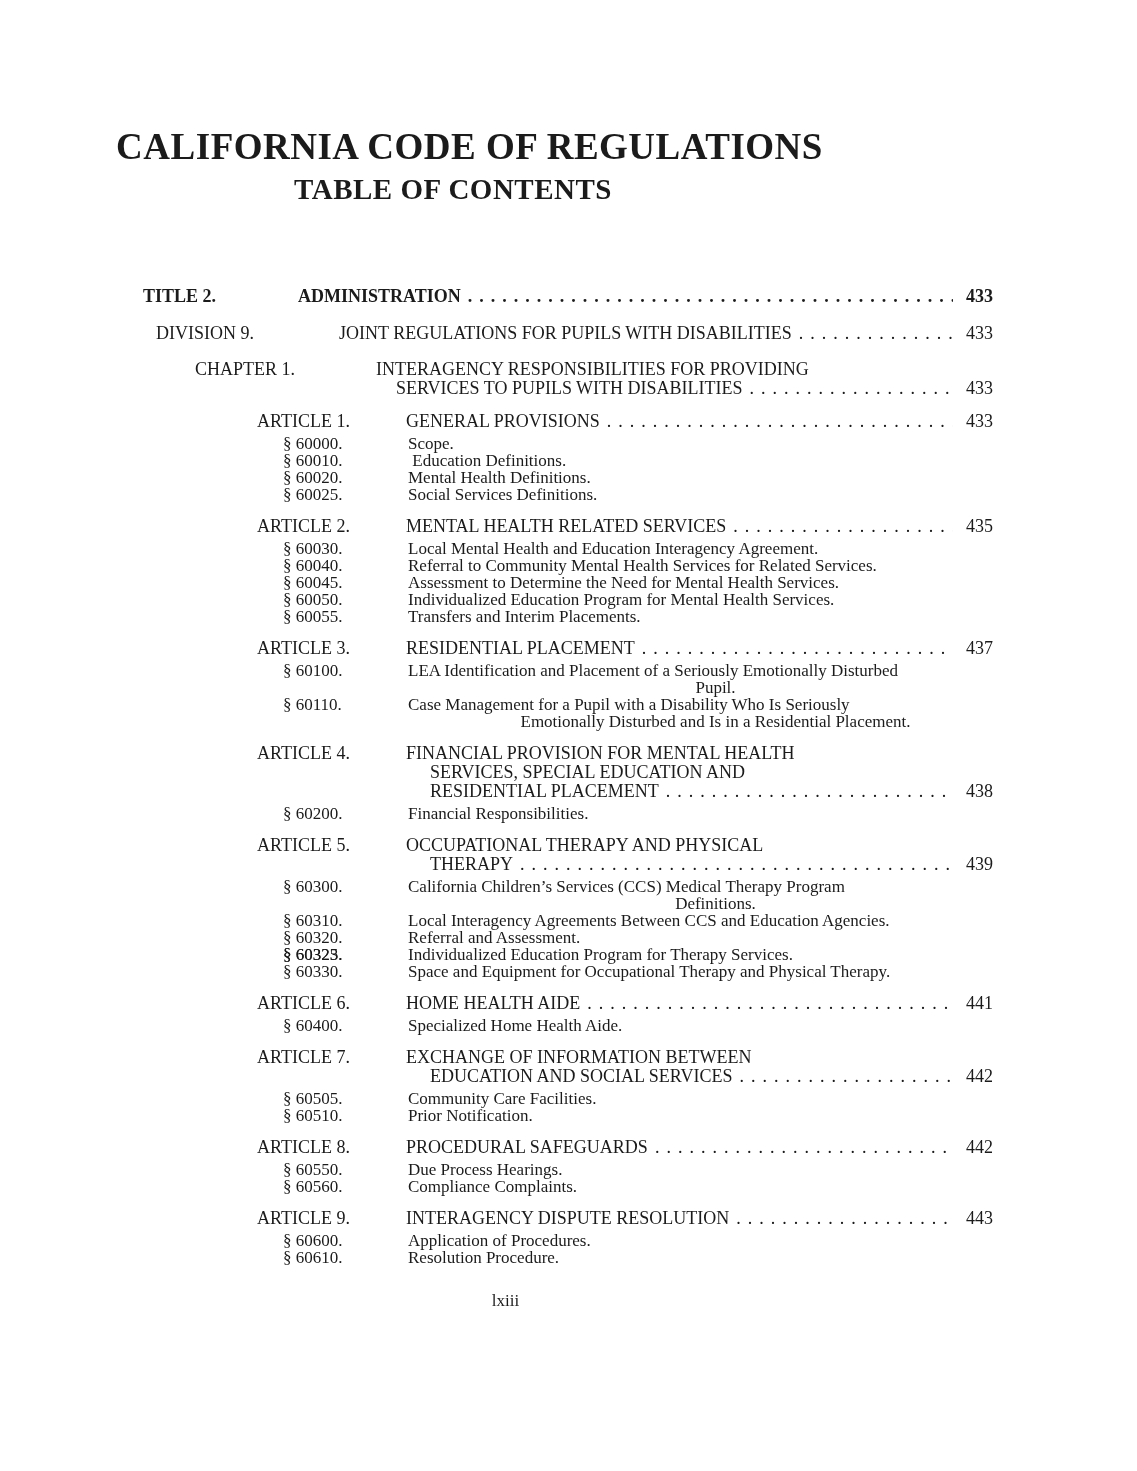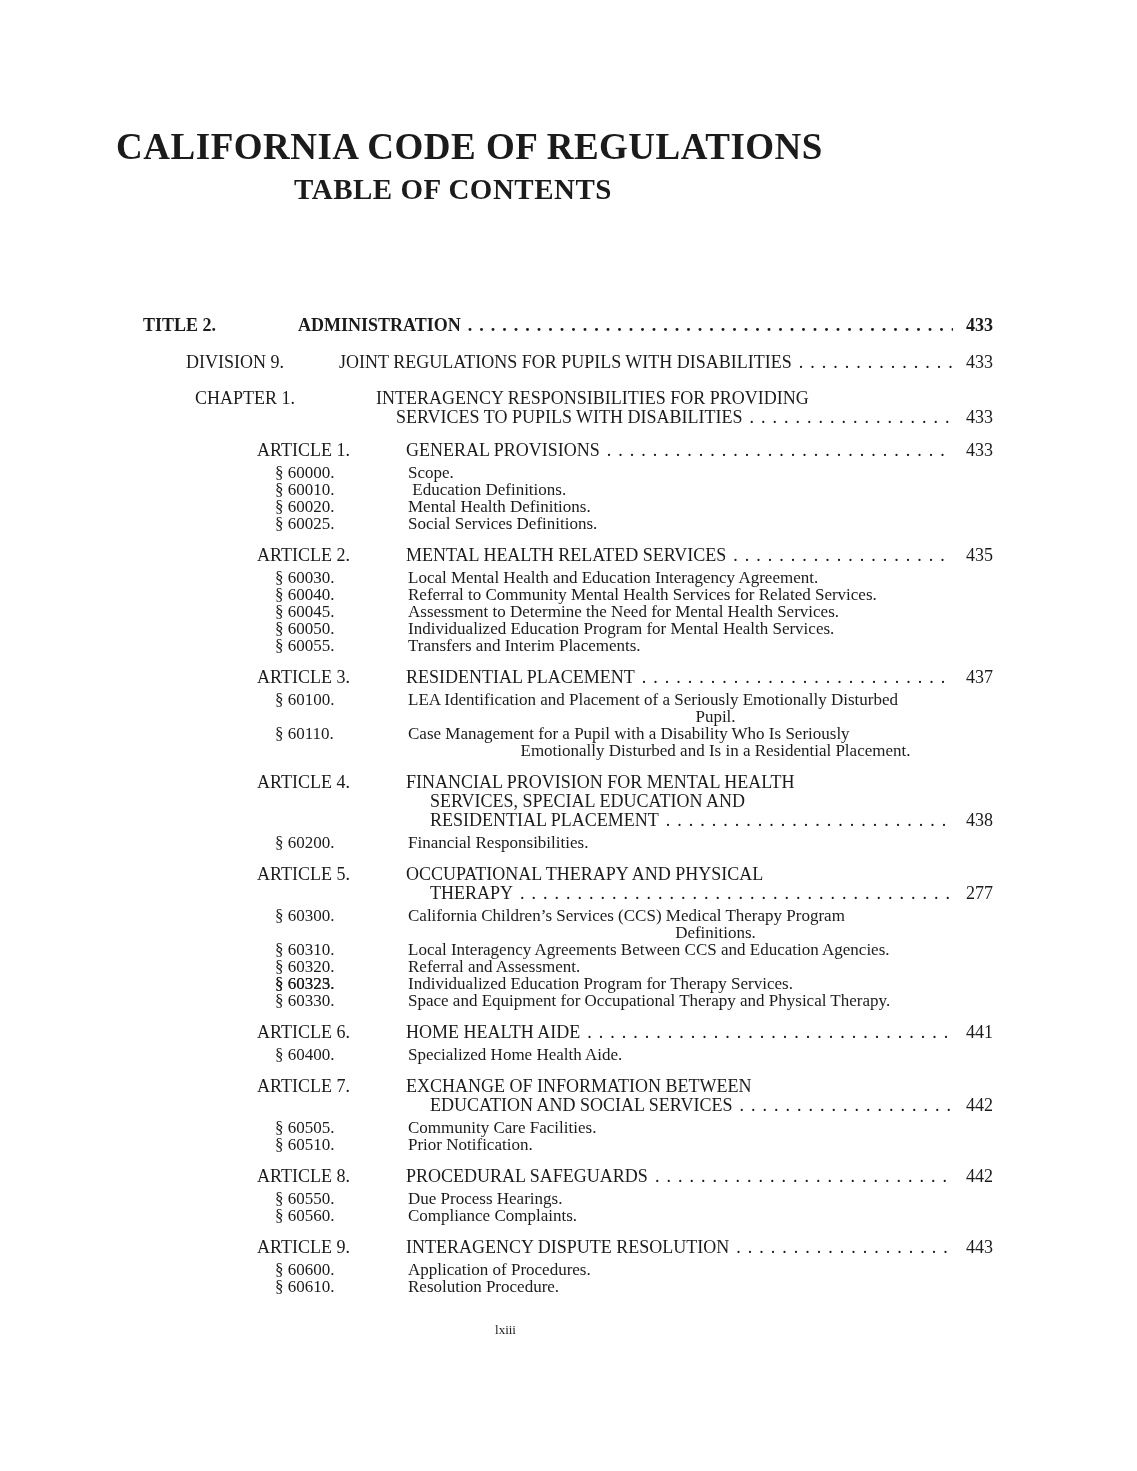--- a/index.html
+++ b/index.html
@@ -16,21 +16,21 @@
     margin: 0; padding-top: 126px; padding-left: 33px;
     font-size: 37px; line-height: 42px; font-weight: bold;
     letter-spacing: 0.5px;
   }
   .doc-subtitle {
     margin: 4px 0 0 0;
     font-size: 29px; line-height: 34px; font-weight: bold;
     letter-spacing: 0.5px;
   }
   .toc {
-    margin: 110px 144px 0 0; 
+    margin: 81px 144px 0 0; 
     font-size: 18px;
   }
   .entry { position: relative; }
   .entry .label {
     position: absolute; top: 0; line-height: 19px; white-space: nowrap;
   }
   .entry .body { line-height: 19px; }
   .tline { display: flex; line-height: 19px; }
   .tline .txt { white-space: nowrap; }
   .tline .leader {
@@ -39,41 +39,41 @@
   }
   .tline .leader::before {
     content: ". . . . . . . . . . . . . . . . . . . . . . . . . . . . . . . . . . . . . . . . . . . . . . . . . . . . . . . . . . . . . . . . . . . . . . . . . . . . . . . . . . . . . . . . .";
     word-spacing: 2.5px;
   }
   .tline .page { flex: 0 0 auto; min-width: 28px; text-align: right; }
 
   .lv-title .label { left: 143px; font-weight: bold; }
   .lv-title .body { margin-left: 298px; font-weight: bold; }
   .lv-division { margin-top: 18px; }
-  .lv-division .label { left: 186px; }
+  .lv-division .label { left: 156px; }
   .lv-division .body { margin-left: 339px; }
   .lv-chapter { margin-top: 17px; }
   .lv-chapter .label { left: 195px; }
   .lv-chapter .body { margin-left: 376px; }
   .lv-chapter .tline.cont { padding-left: 20px; }
   .lv-article { margin-top: 14px; }
   .lv-article .label { left: 257px; }
   .lv-article .body { margin-left: 406px; }
   .lv-article .tline.cont { padding-left: 24px; }
 
   .sections { margin-top: 4px; font-size: 17px; }
   .section { position: relative; }
-  .section .num { position: absolute; left: 275px; top: 0; line-height: 17px; white-space: nowrap; font-family: Liberation Serif, serif; }
+  .section .num { position: absolute; left: 283px; top: 0; line-height: 17px; white-space: nowrap; font-family: Liberation Serif, serif; }
   .section .sbody { margin-left: 408px; line-height: 17px; }
   .section .sline { line-height: 17px; }
   .section .sline.cont { padding-left: 30px; text-align: center; }
 
   .footer {
     margin-top: 26px; width: 993px; text-align: center;
-    font-size: 13px; line-height: 18px;
+    font-size: 17px; line-height: 18px;
     transform: translateX(9px);
   }
 </style>
 </head>
 <body>
 
 <div class="headings">
   <h1 class="doc-title">CALIFORNIA CODE OF REGULATIONS</h1>
   <h2 class="doc-subtitle">TABLE OF CONTENTS</h2>
 </div>
@@ -242,21 +242,21 @@
     </div>
     <div class="entry lv-article">
       <div class="label">ARTICLE 5.</div>
       <div class="body">
         <div class="tline">
           <span class="txt">OCCUPATIONAL THERAPY AND PHYSICAL</span>
         </div>
         <div class="tline cont">
           <span class="txt">THERAPY</span>
           <span class="leader"></span>
-          <span class="page">277</span>
+          <span class="page">439</span>
         </div>
       </div>
       <div class="sections">
         <div class="section">
           <div class="num">§ 60300.</div>
           <div class="sbody">
             <div class="sline">California Children’s Services (CCS) Medical Therapy Program</div>
             <div class="sline cont">Definitions.</div>
           </div>
         </div>

